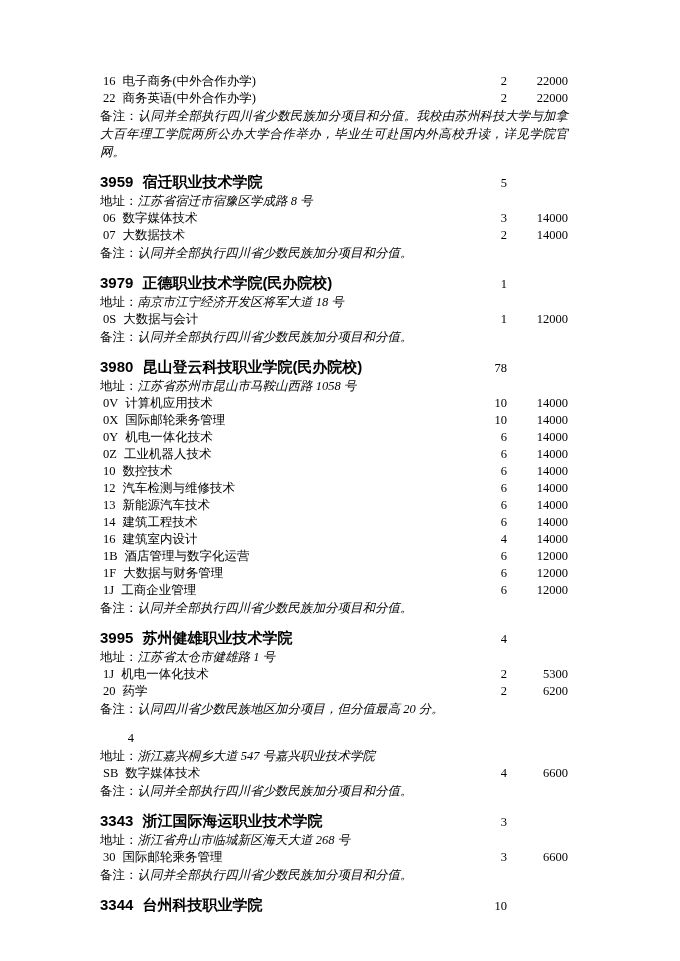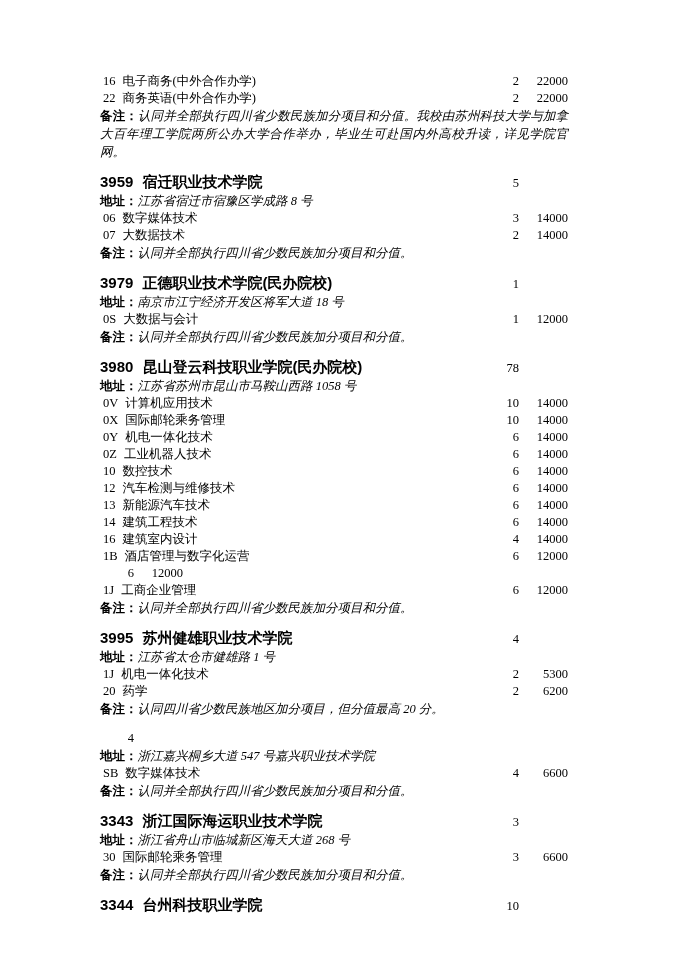--- a/index.html
+++ b/index.html
@@ -23,20 +23,21 @@
     font-family: "Liberation Serif", "DejaVu Serif", serif;
     font-size: 12.5px;
   }
   .section { margin-top: 11px; }
   .section:first-child { margin-top: 0; }
 
   .row {
     display: flex;
     align-items: baseline;
     line-height: 17px;
+    gap: 12px;
   }
   .col-main {
     flex: 1;
     display: flex;
     min-width: 0;
   }
   .code { margin-right: 7px; white-space: nowrap; }
   .major-row .col-main { padding-left: 3px; }
 
   .count { width: 34px; text-align: right; flex: none; }
@@ -53,21 +54,21 @@
     font-family: "Liberation Serif", "DejaVu Serif", serif;
     font-weight: normal;
     font-size: 12.5px;
   }
 
   .addr-row { line-height: 17px; }
   .note-row { line-height: 18px; text-align: justify; }
 
   .label {
     font-family: "Liberation Sans", "DejaVu Sans", sans-serif;
-    font-weight: bold;
+    font-weight: normal;
   }
   .kai { font-style: italic; }
 </style>
 </head>
 <body>
 
 <div class="page" style="background: rgb(255, 255, 255);">
   <div class="content" style="color: rgb(0, 0, 0);">
   <section class="section">
 
@@ -243,20 +244,24 @@
   <div class="row major-row">
     <span class="col-main">
       <span class="code">1B</span>
       <span class="name">酒店管理与数字化运营</span>
     </span>
     <span class="count">6</span>
     <span class="fee">12000</span>
   </div>
 
   <div class="row major-row">
+    <span class="col-main">
+      <span class="code">1F</span>
+      <span class="name">大数据与财务管理</span>
+    </span>
     <span class="count">6</span>
     <span class="fee">12000</span>
   </div>
 
   <div class="row major-row">
     <span class="col-main">
       <span class="code">1J</span>
       <span class="name">工商企业管理</span>
     </span>
     <span class="count">6</span>

